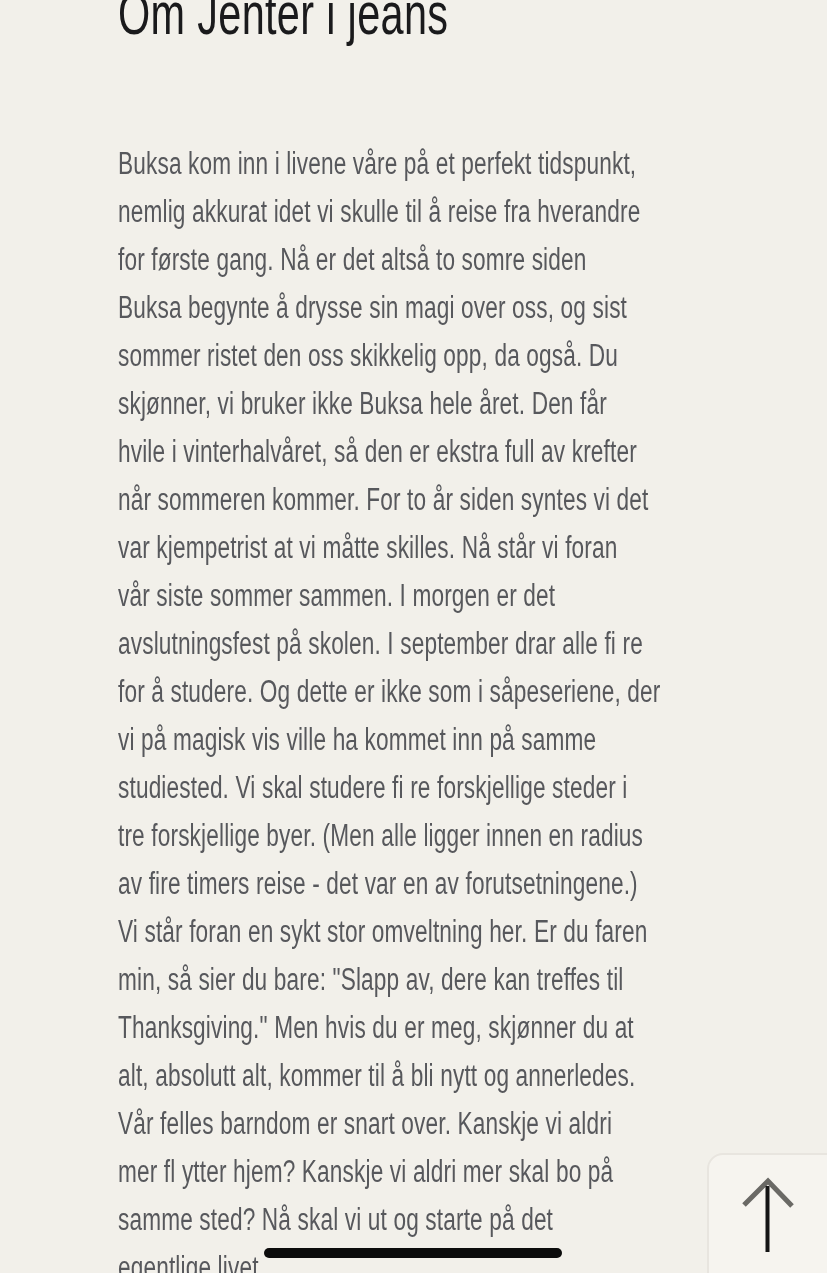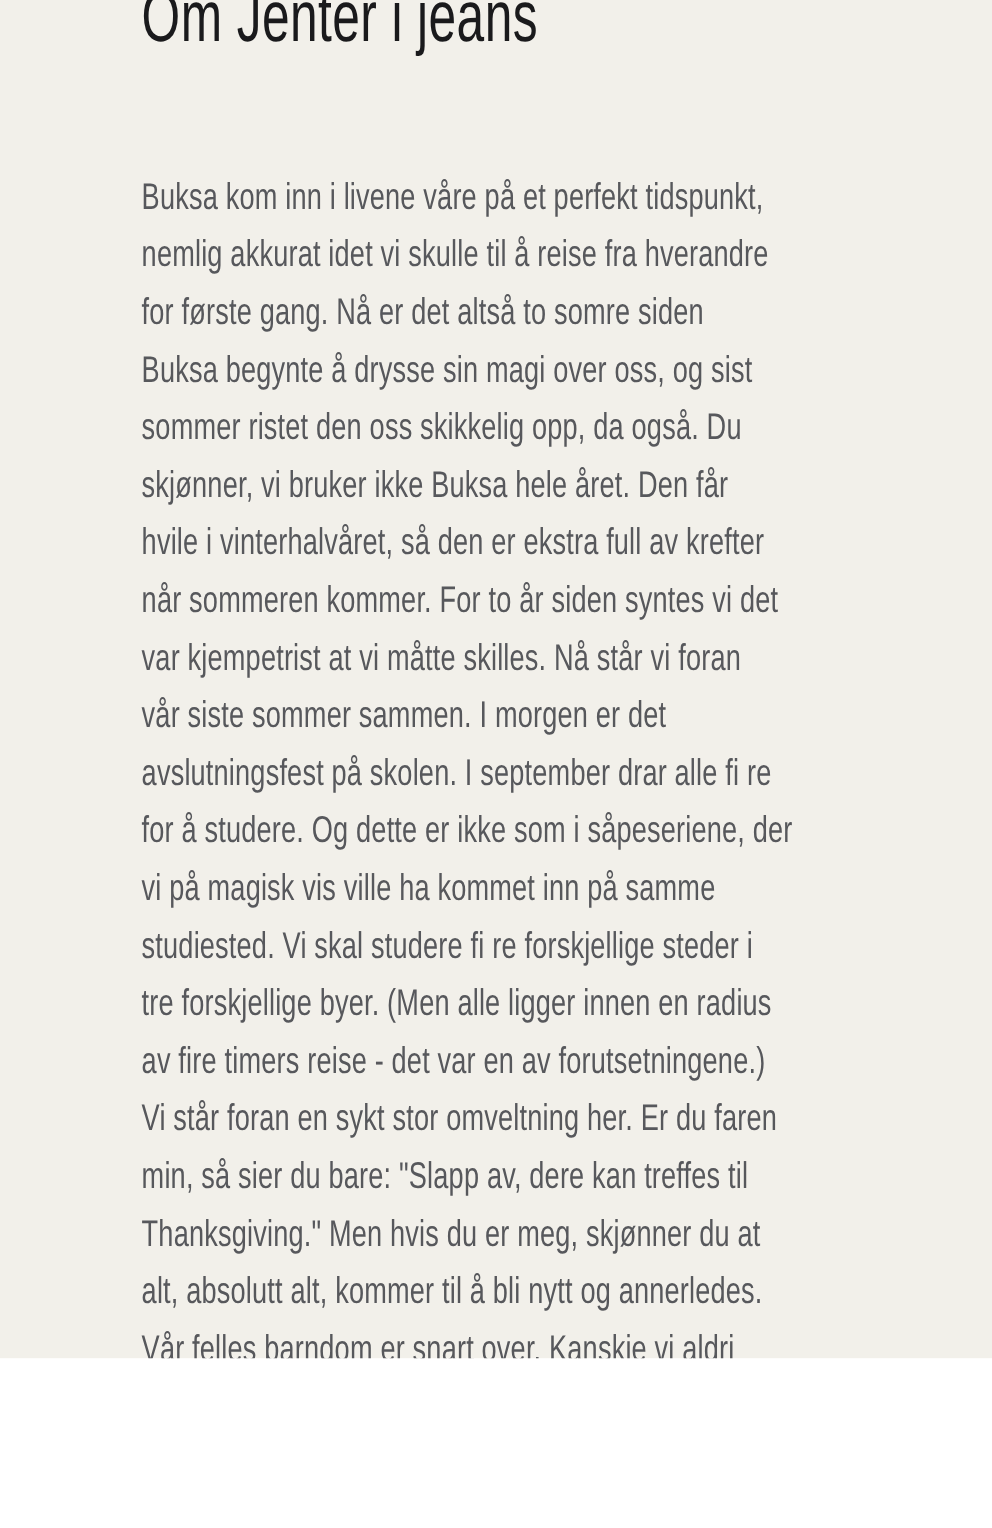--- a/index.html
+++ b/index.html
@@ -1,19 +1,19 @@
 <!DOCTYPE html>
 <html style="--background: #f2f0ea; --title_text: #1a1a1c; --body_text: #57585c; --button_background: #f6f4ef; --button_border: #e8e5df; --arrow_stem: #141414; --arrow_head: #6a6965; --home_indicator: #0c0c0c;"><head>
 <meta charset="utf-8">
 <style>
   html, body { margin: 0; padding: 0; }
   .screen {
     position: relative;
     width: 827px;
-    height: 1132px;
+    height: 1273px;
     background: var(--background, #f2f0ea);
     overflow: hidden;
     font-family: "Liberation Sans", sans-serif;
   }
   .article-title {
     position: absolute;
     left: 118px;
     top: -16px;
     margin: 0;
     font-size: 60px;

